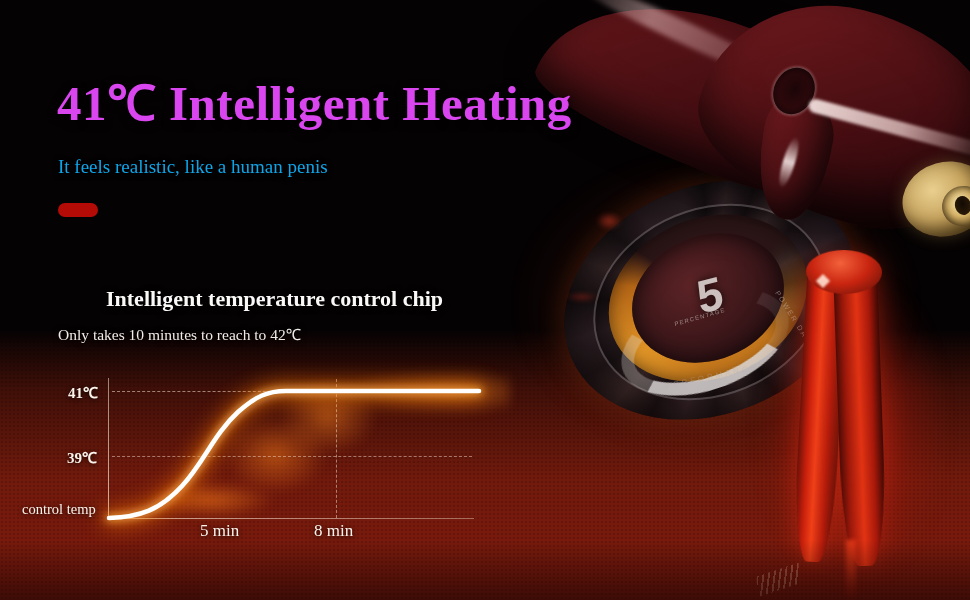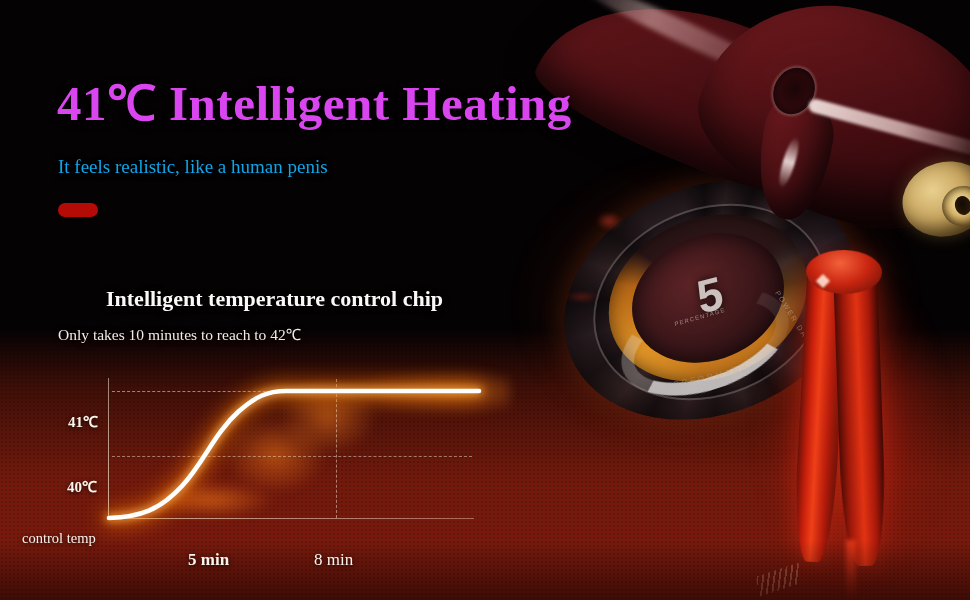--- a/index.html
+++ b/index.html
@@ -292,26 +292,26 @@
     position:absolute;left:112px;top:96px;width:360px;height:0;
     border-top:1.5px dashed rgba(244,226,210,.48);
   }
   .grid-10min{
     position:absolute;left:336px;top:19px;width:0;height:139px;
     border-left:1.5px dashed rgba(244,226,210,.50);
   }
 
   .lbl{
     position:absolute;color:#fbf4ec;font-family:"Liberation Serif",serif;
-    text-shadow:0 1px 5px rgba(0,0,0,.8);white-space:nowrap;margin-top:29px;
+    text-shadow:0 1px 5px rgba(0,0,0,.8);white-space:nowrap;
   }
   .lbl-41{left:68px;top:22px;font-size:15px;font-weight:700;}
   .lbl-22{left:67px;top:87px;font-size:15px;font-weight:700;}
   .lbl-indoor{left:22px;top:141px;font-size:14.5px;font-weight:400;}
-  .lbl-5min{left:188px;top:161px;font-size:17px;font-weight:700;}
+  .lbl-5min{left:200px;top:161px;font-size:17px;font-weight:400;}
   .lbl-10min{left:314px;top:161px;font-size:17px;font-weight:400;}
 
   
   .curve-bloom{
     position:absolute;left:90px;top:0;width:420px;height:180px;pointer-events:none;
     background:
       radial-gradient(ellipse 90px 26px at 120px 140px, rgba(255,126,24,.58), rgba(120,40,6,0) 72%),
       radial-gradient(ellipse 70px 52px at 185px 95px, rgba(255,128,26,.50), rgba(120,40,6,0) 74%),
       radial-gradient(ellipse 66px 52px at 238px 56px, rgba(255,132,30,.50), rgba(120,40,6,0) 74%),
       radial-gradient(ellipse 150px 30px at 360px 32px, rgba(255,140,34,.42), rgba(120,40,6,0) 76%);
@@ -403,19 +403,19 @@
             </feMerge>
         </filter>
       </defs>
 
       <path d="M109,158 C 140,157 160,150 182,126 C 204,102 214,74 238,52 C 256,36 268,31 286,31 L 479,31" fill="none" stroke="#ff8a18" stroke-width="13" stroke-linecap="round" filter="url(#glowBig)" opacity="0.95"></path>
       <path d="M109,158 C 140,157 160,150 182,126 C 204,102 214,74 238,52 C 256,36 268,31 286,31 L 479,31" fill="none" stroke="#ffbb55" stroke-width="7" stroke-linecap="round" filter="url(#glowMid)" opacity="0.95"></path>
       <path d="M109,158 C 140,157 160,150 182,126 C 204,102 214,74 238,52 C 256,36 268,31 286,31 L 479,31" fill="none" stroke="#ffffff" stroke-width="4.6" stroke-linecap="round"></path>
     </svg>
 
     <div class="lbl lbl-41">41℃</div>
-    <div class="lbl lbl-22">40℃</div>
+    <div class="lbl lbl-22">39℃</div>
     <div class="lbl lbl-indoor">control temp</div>
     <div class="lbl lbl-5min">5 min</div>
     <div class="lbl lbl-10min">8 min</div>
   </div>
 
 </div>
 
 </body></html>

